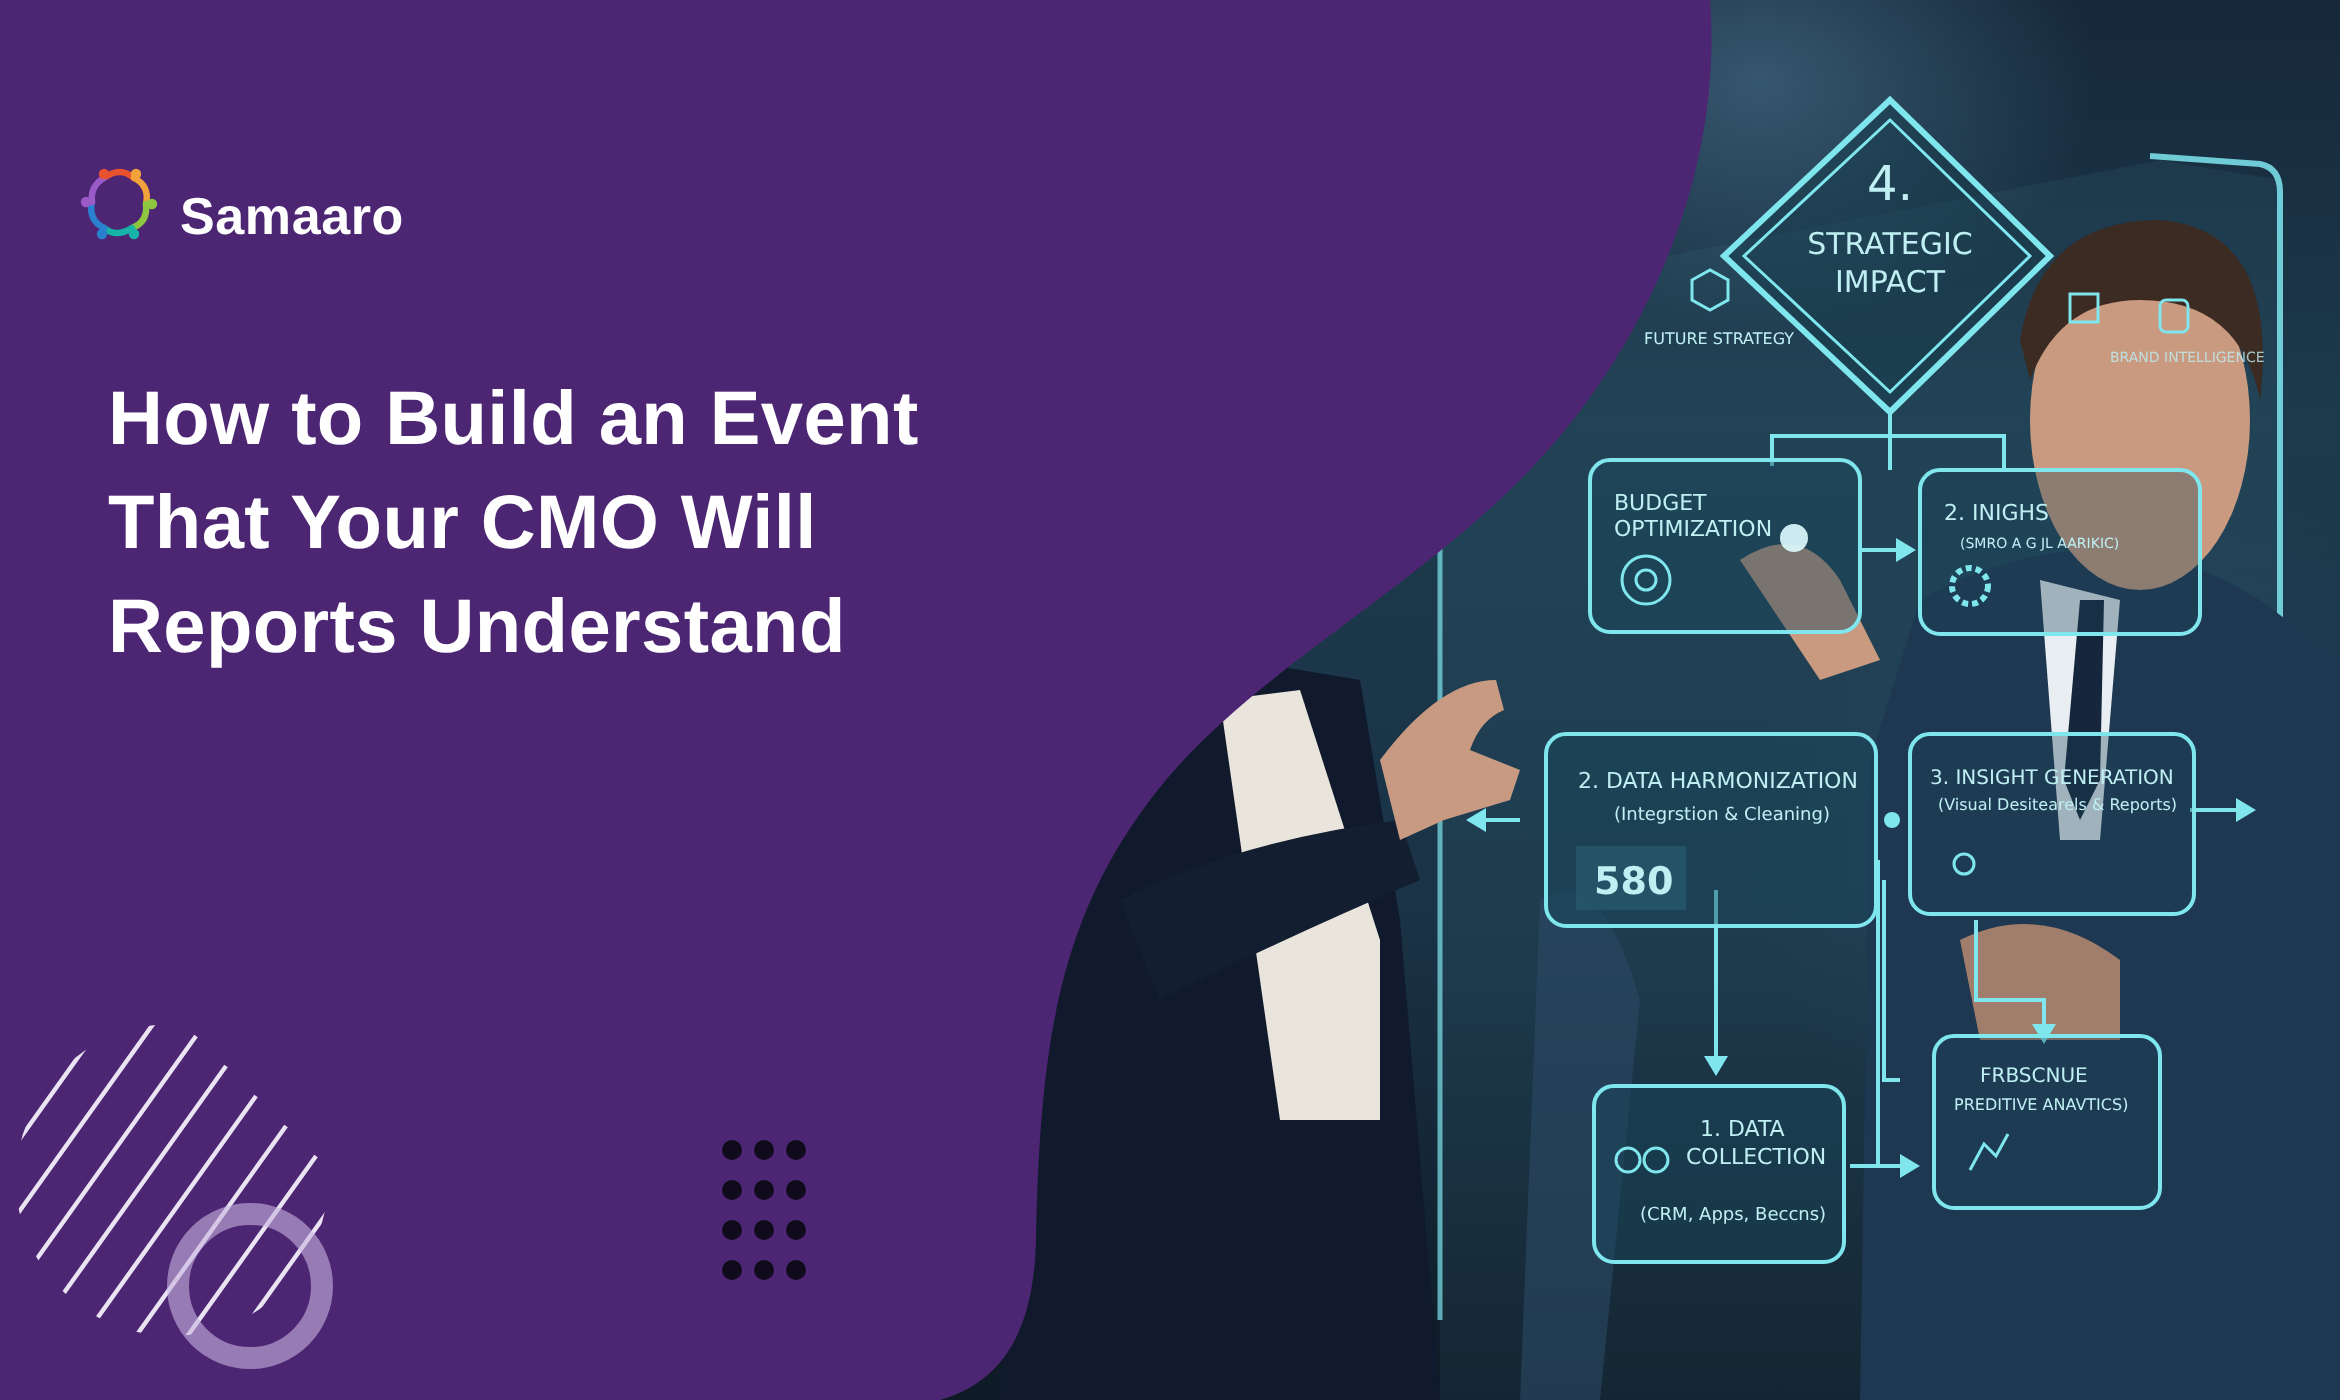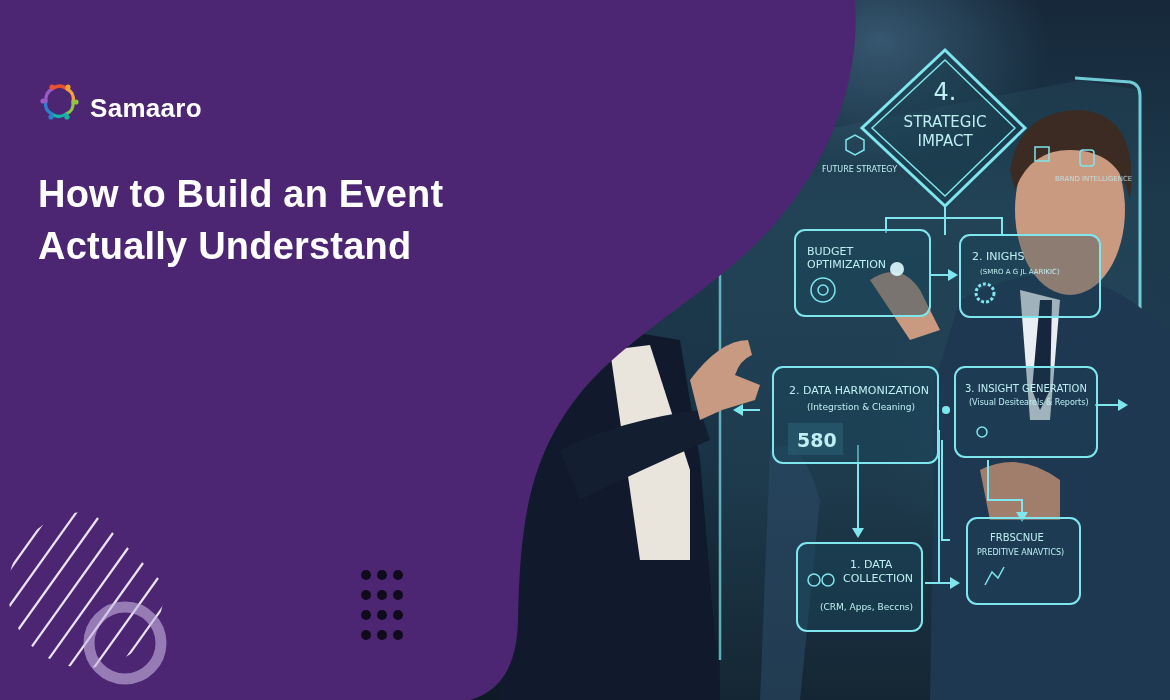--- a/index.html
+++ b/index.html
@@ -151,23 +151,24 @@
     <circle cx="12" cy="6" r="2.6" fill="#e8522e"></circle>
     <circle cx="28" cy="6" r="2.6" fill="#f2a23a"></circle>
     <circle cx="36" cy="21" r="2.6" fill="#8ec63f"></circle>
     <circle cx="27" cy="36" r="2.6" fill="#17b3a8"></circle>
     <circle cx="11" cy="36" r="2.6" fill="#2a7fcf"></circle>
     <circle cx="3" cy="20" r="2.6" fill="#9a5bc7"></circle>
   </svg>
   <span class="logo-text">Samaaro</span>
 </div>
 
-<h1 class="headline" style="margin:0;">
+<h1 class="headline" style="margin:16px;">
   <div>How to Build an Event</div>
-  <div>Actually Understand</div>
+  <div>That Your CMO Will</div>
+  <div>Reports Understand</div>
 </h1>
 
 <svg class="deco-stripes" viewBox="0 0 160 170">
   <defs>
       <clipPath id="cc">
         <circle cx="78" cy="82" r="78"></circle>
       </clipPath>
     </defs>
   <g clip-path="url(#cc)" stroke="#e9e3f2" stroke-width="2.2">
     <line x1="-40" y1="120" x2="60" y2="-20"></line>

